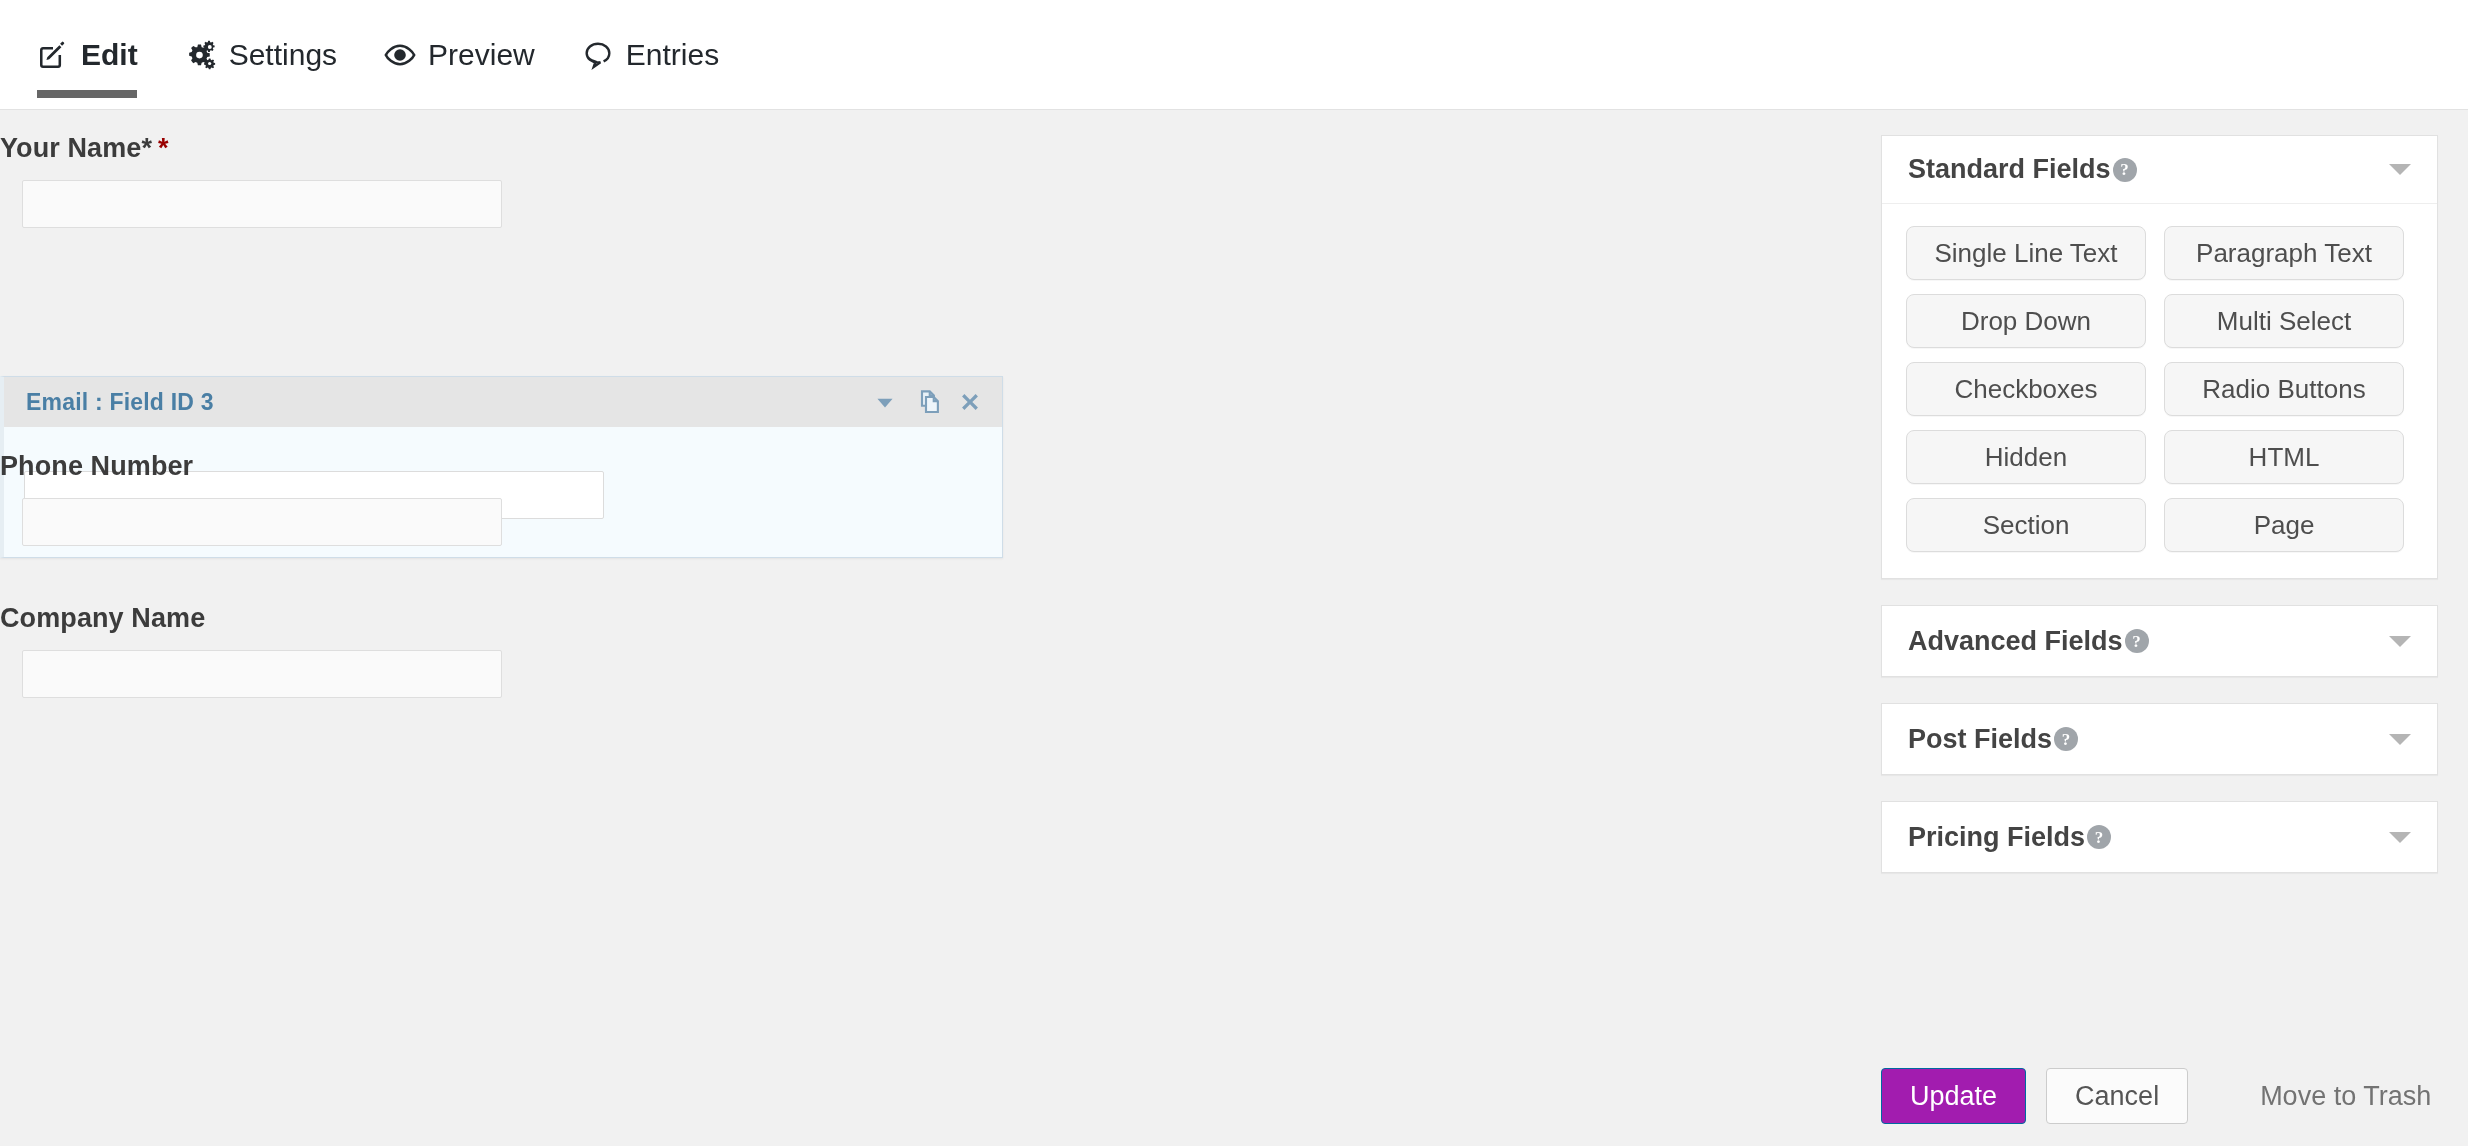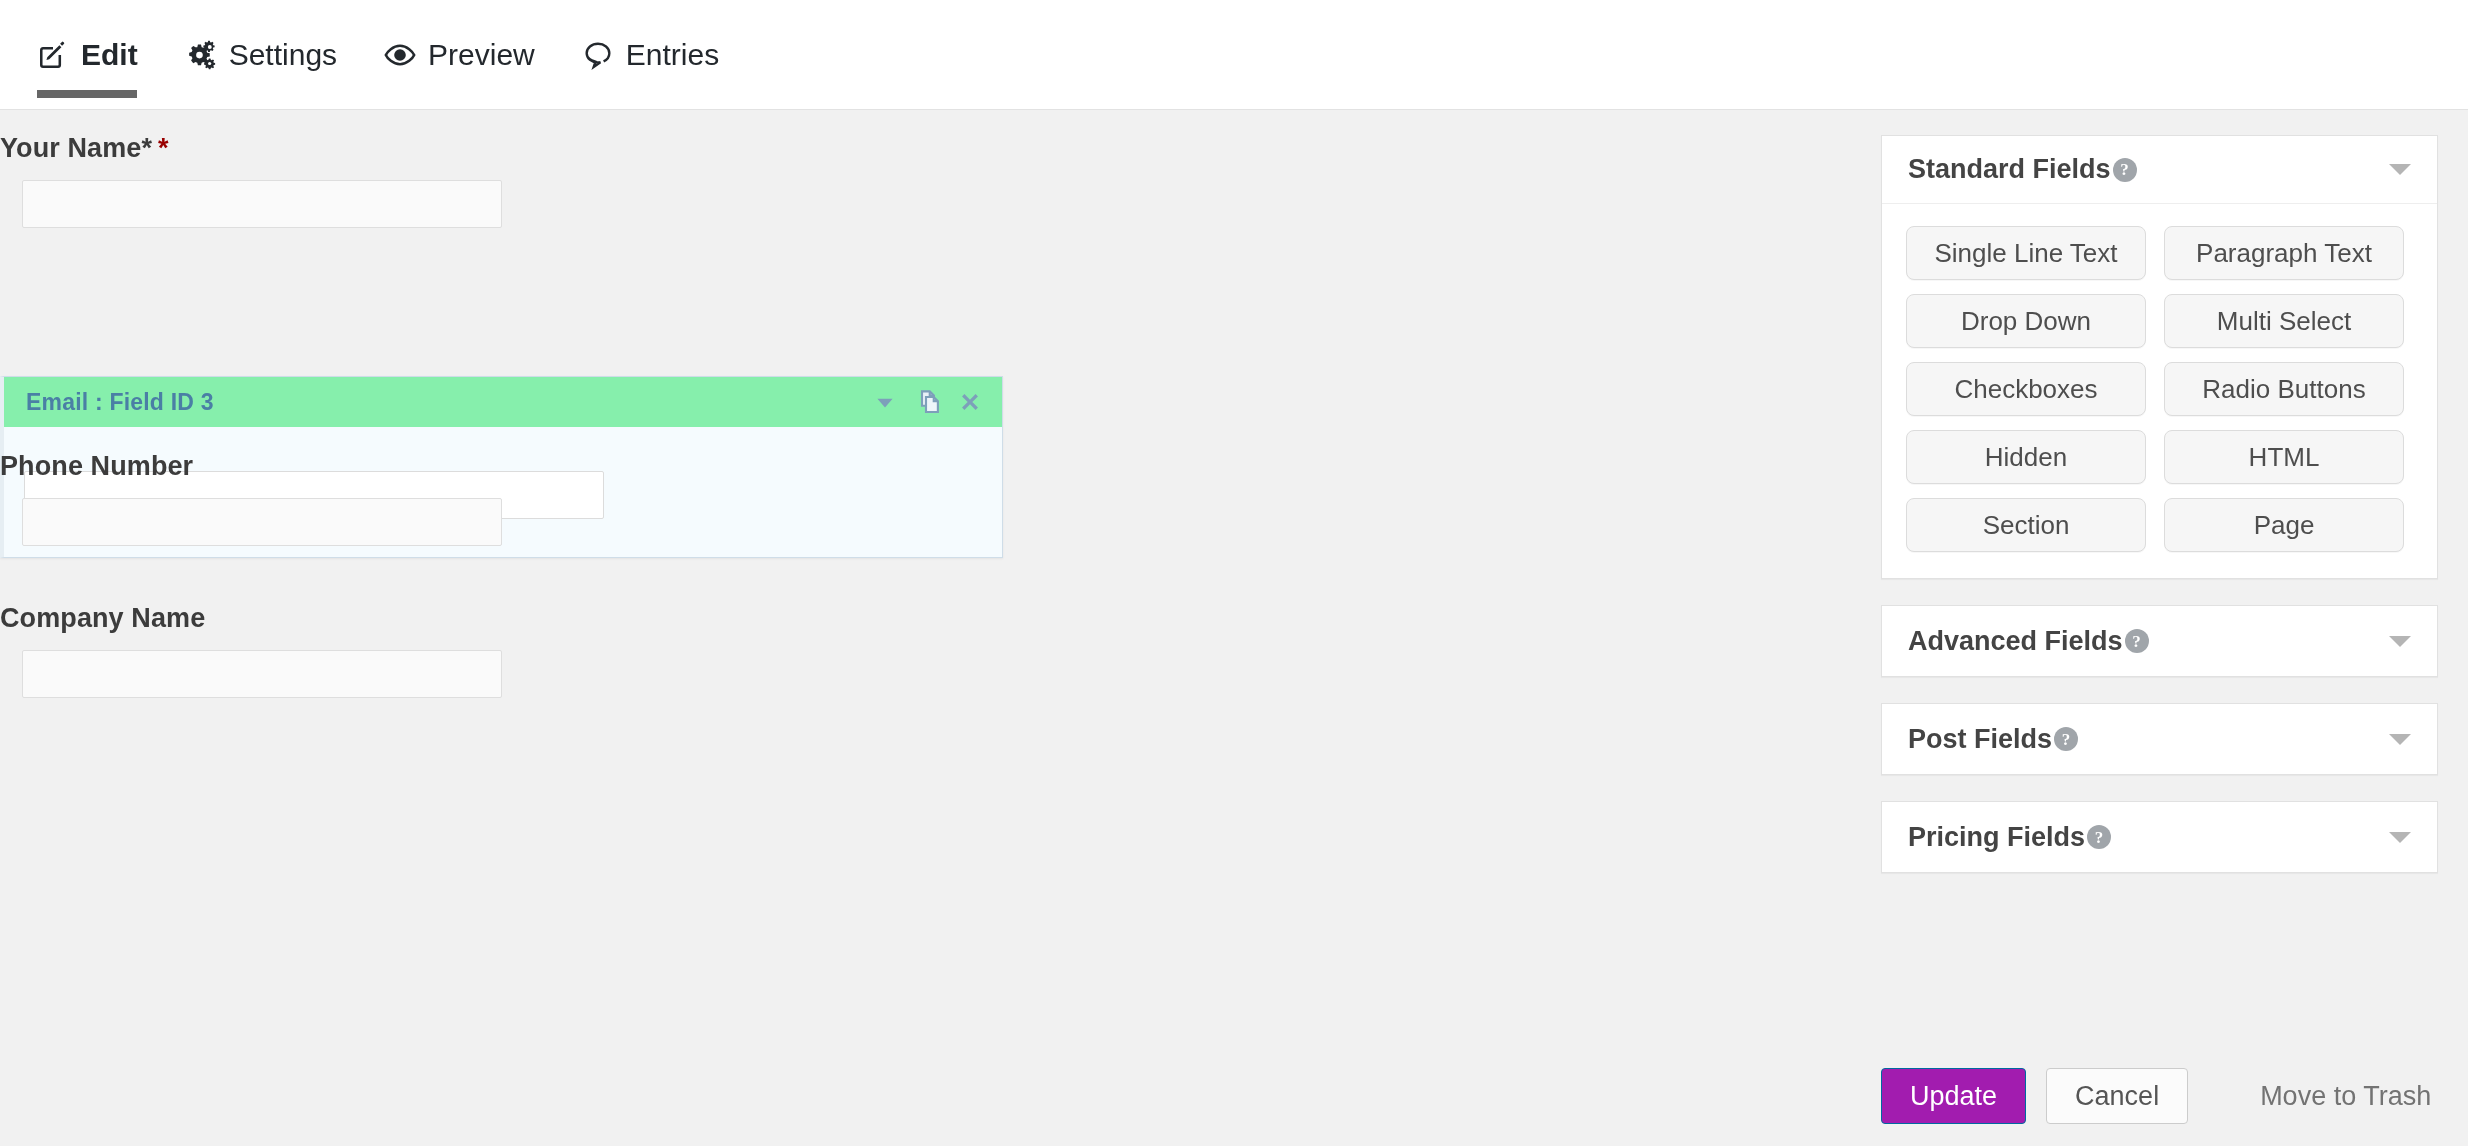--- a/index.html
+++ b/index.html
@@ -52,21 +52,21 @@
 
   
   .fieldrow.selected {
     left: 0; width: 1003px;
     background: #f5fbfe;
     border: 1px solid #cfdde8;
     border-left: 4px solid #e6eef3;
     box-shadow: 0 1px 2px rgba(0,0,0,.06);
   }
   .sel-header {
-    height: 50px; background: #86efac;
+    height: 50px; background: #e5e5e5;
     display: flex; align-items: center; justify-content: space-between;
     padding: 0 18px 0 22px;
   }
   .sel-title { font-size: 23px; font-weight: bold; color: #4a7fa5; letter-spacing: .2px; }
   .sel-actions { display: flex; align-items: center; gap: 14px; }
   .sel-actions .act { display: inline-flex; align-items: center; justify-content: center; cursor: pointer; }
   .sel-body { padding: 28px 0 38px 0; }
   .sel-body .flabel { padding-left: 20px; }
   .sel-body .finput {
     margin-left: 20px; width: 580px; height: 48px;

